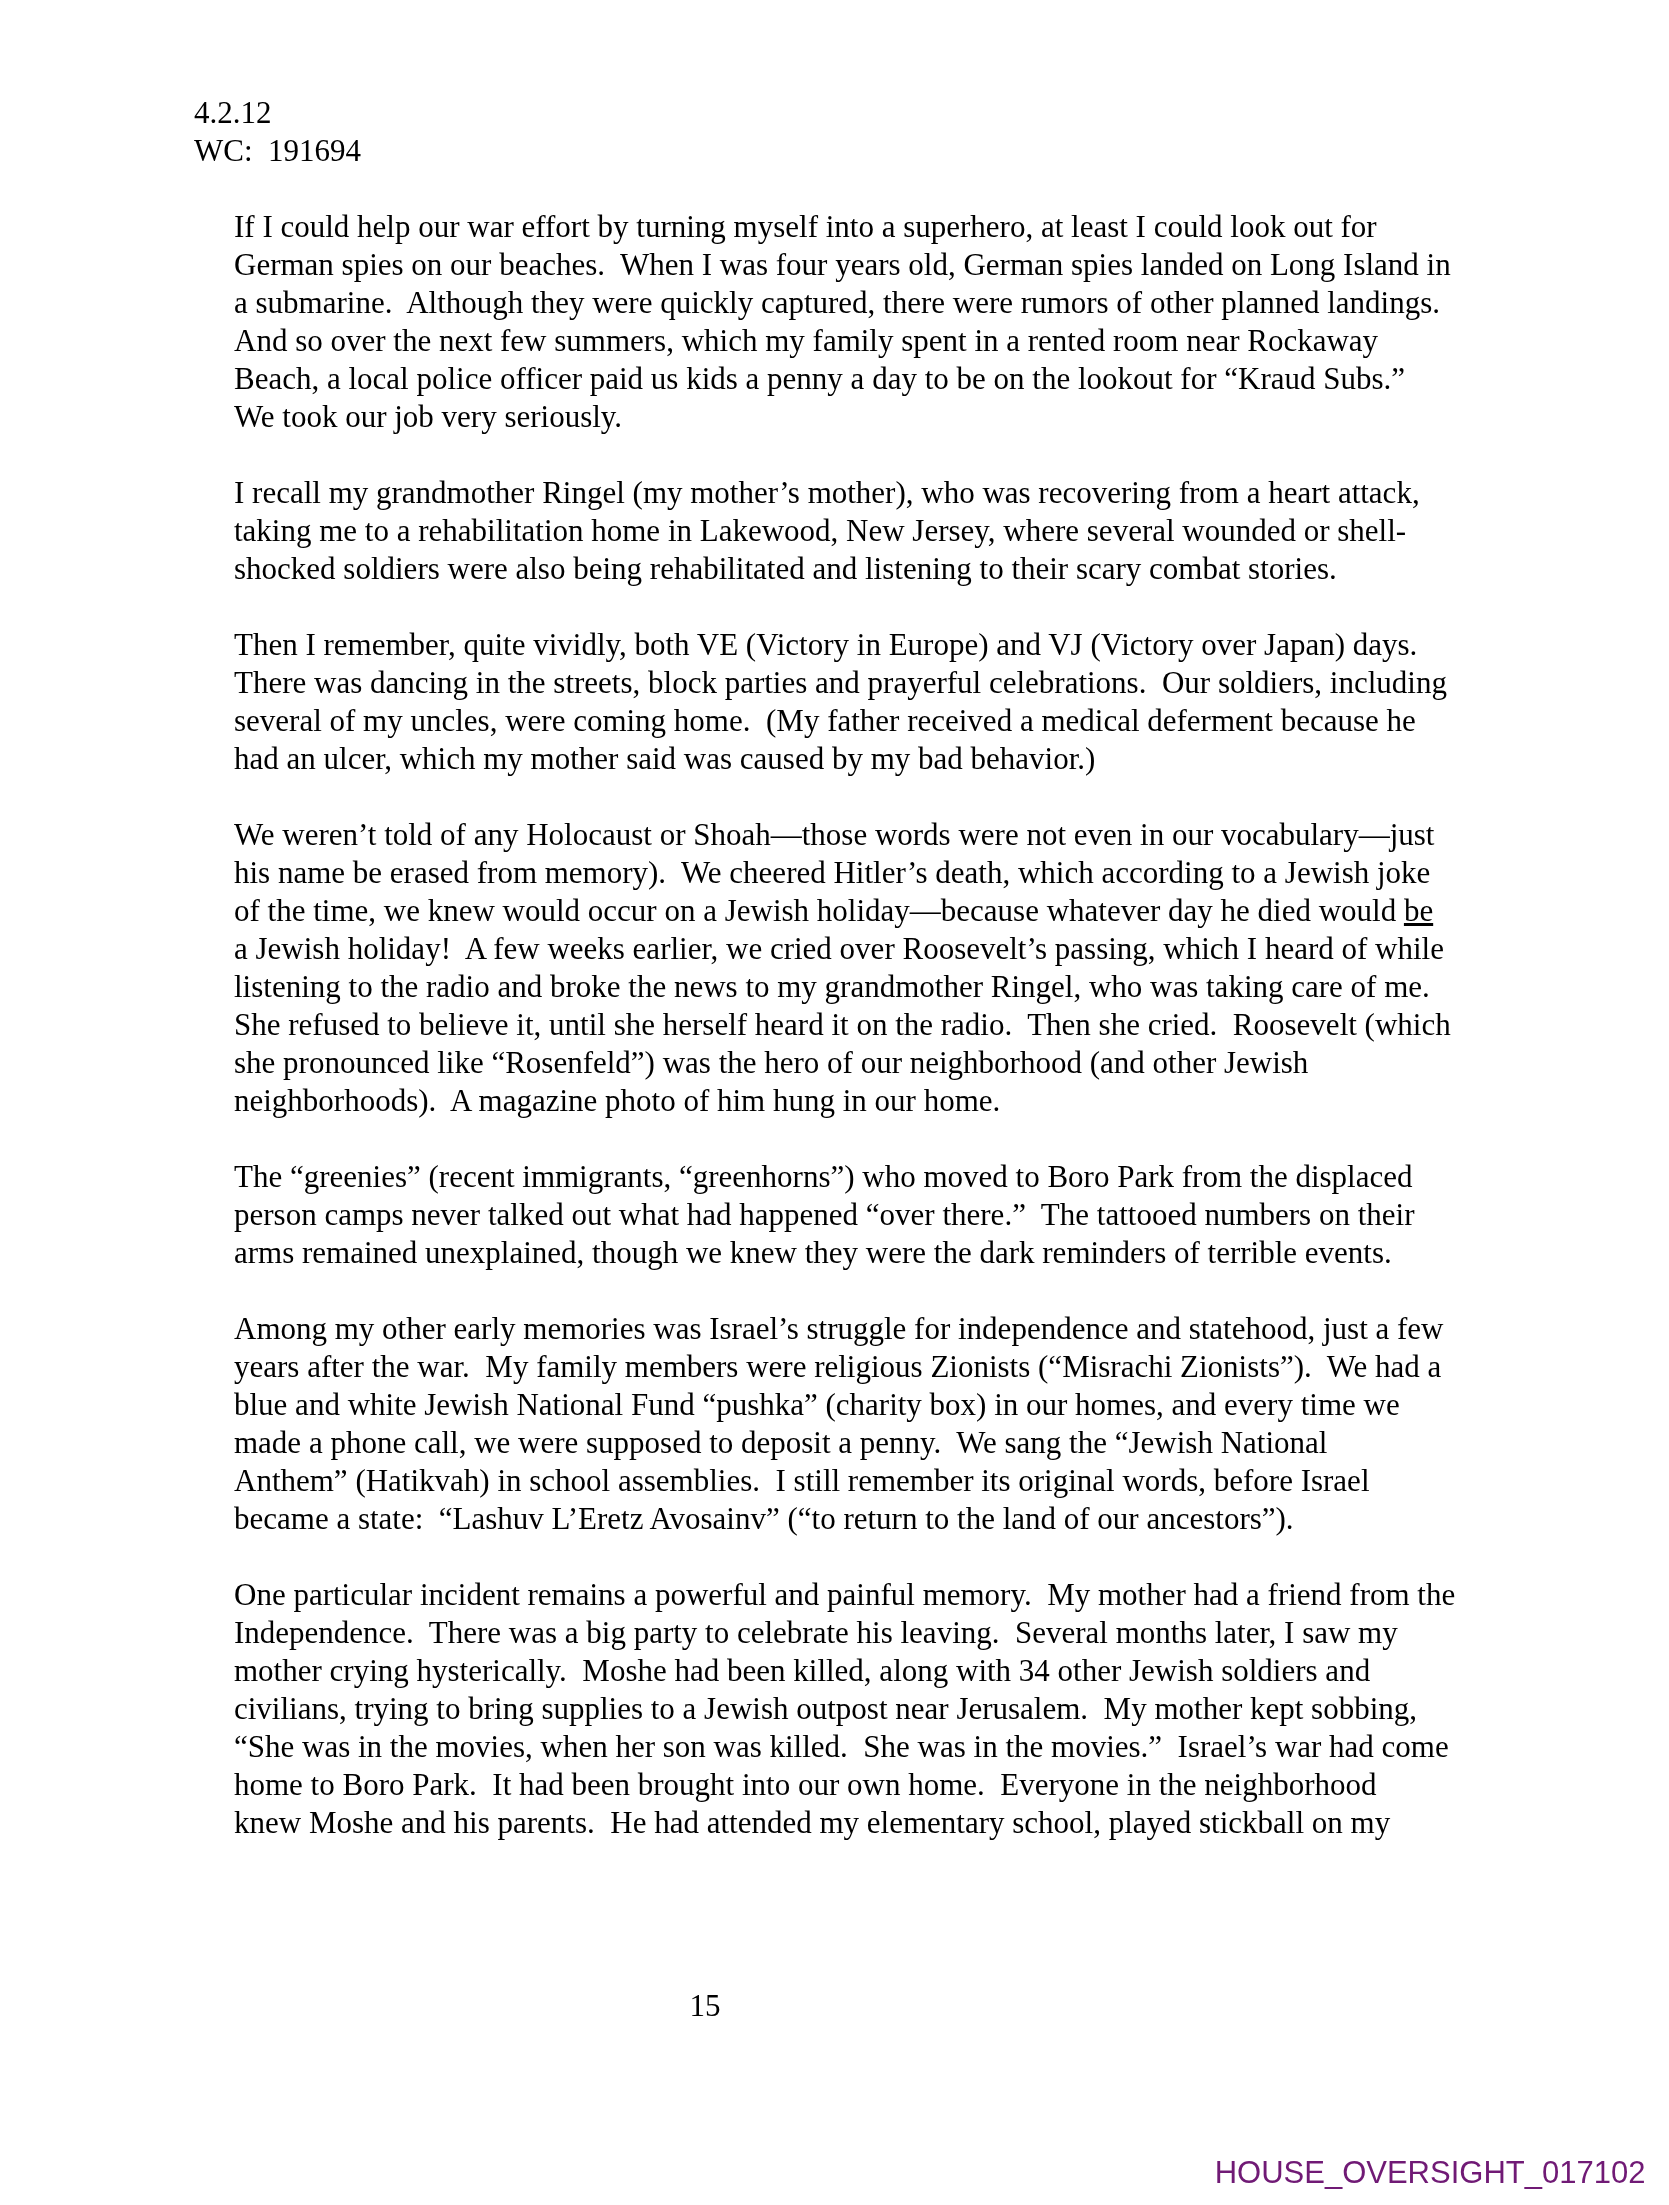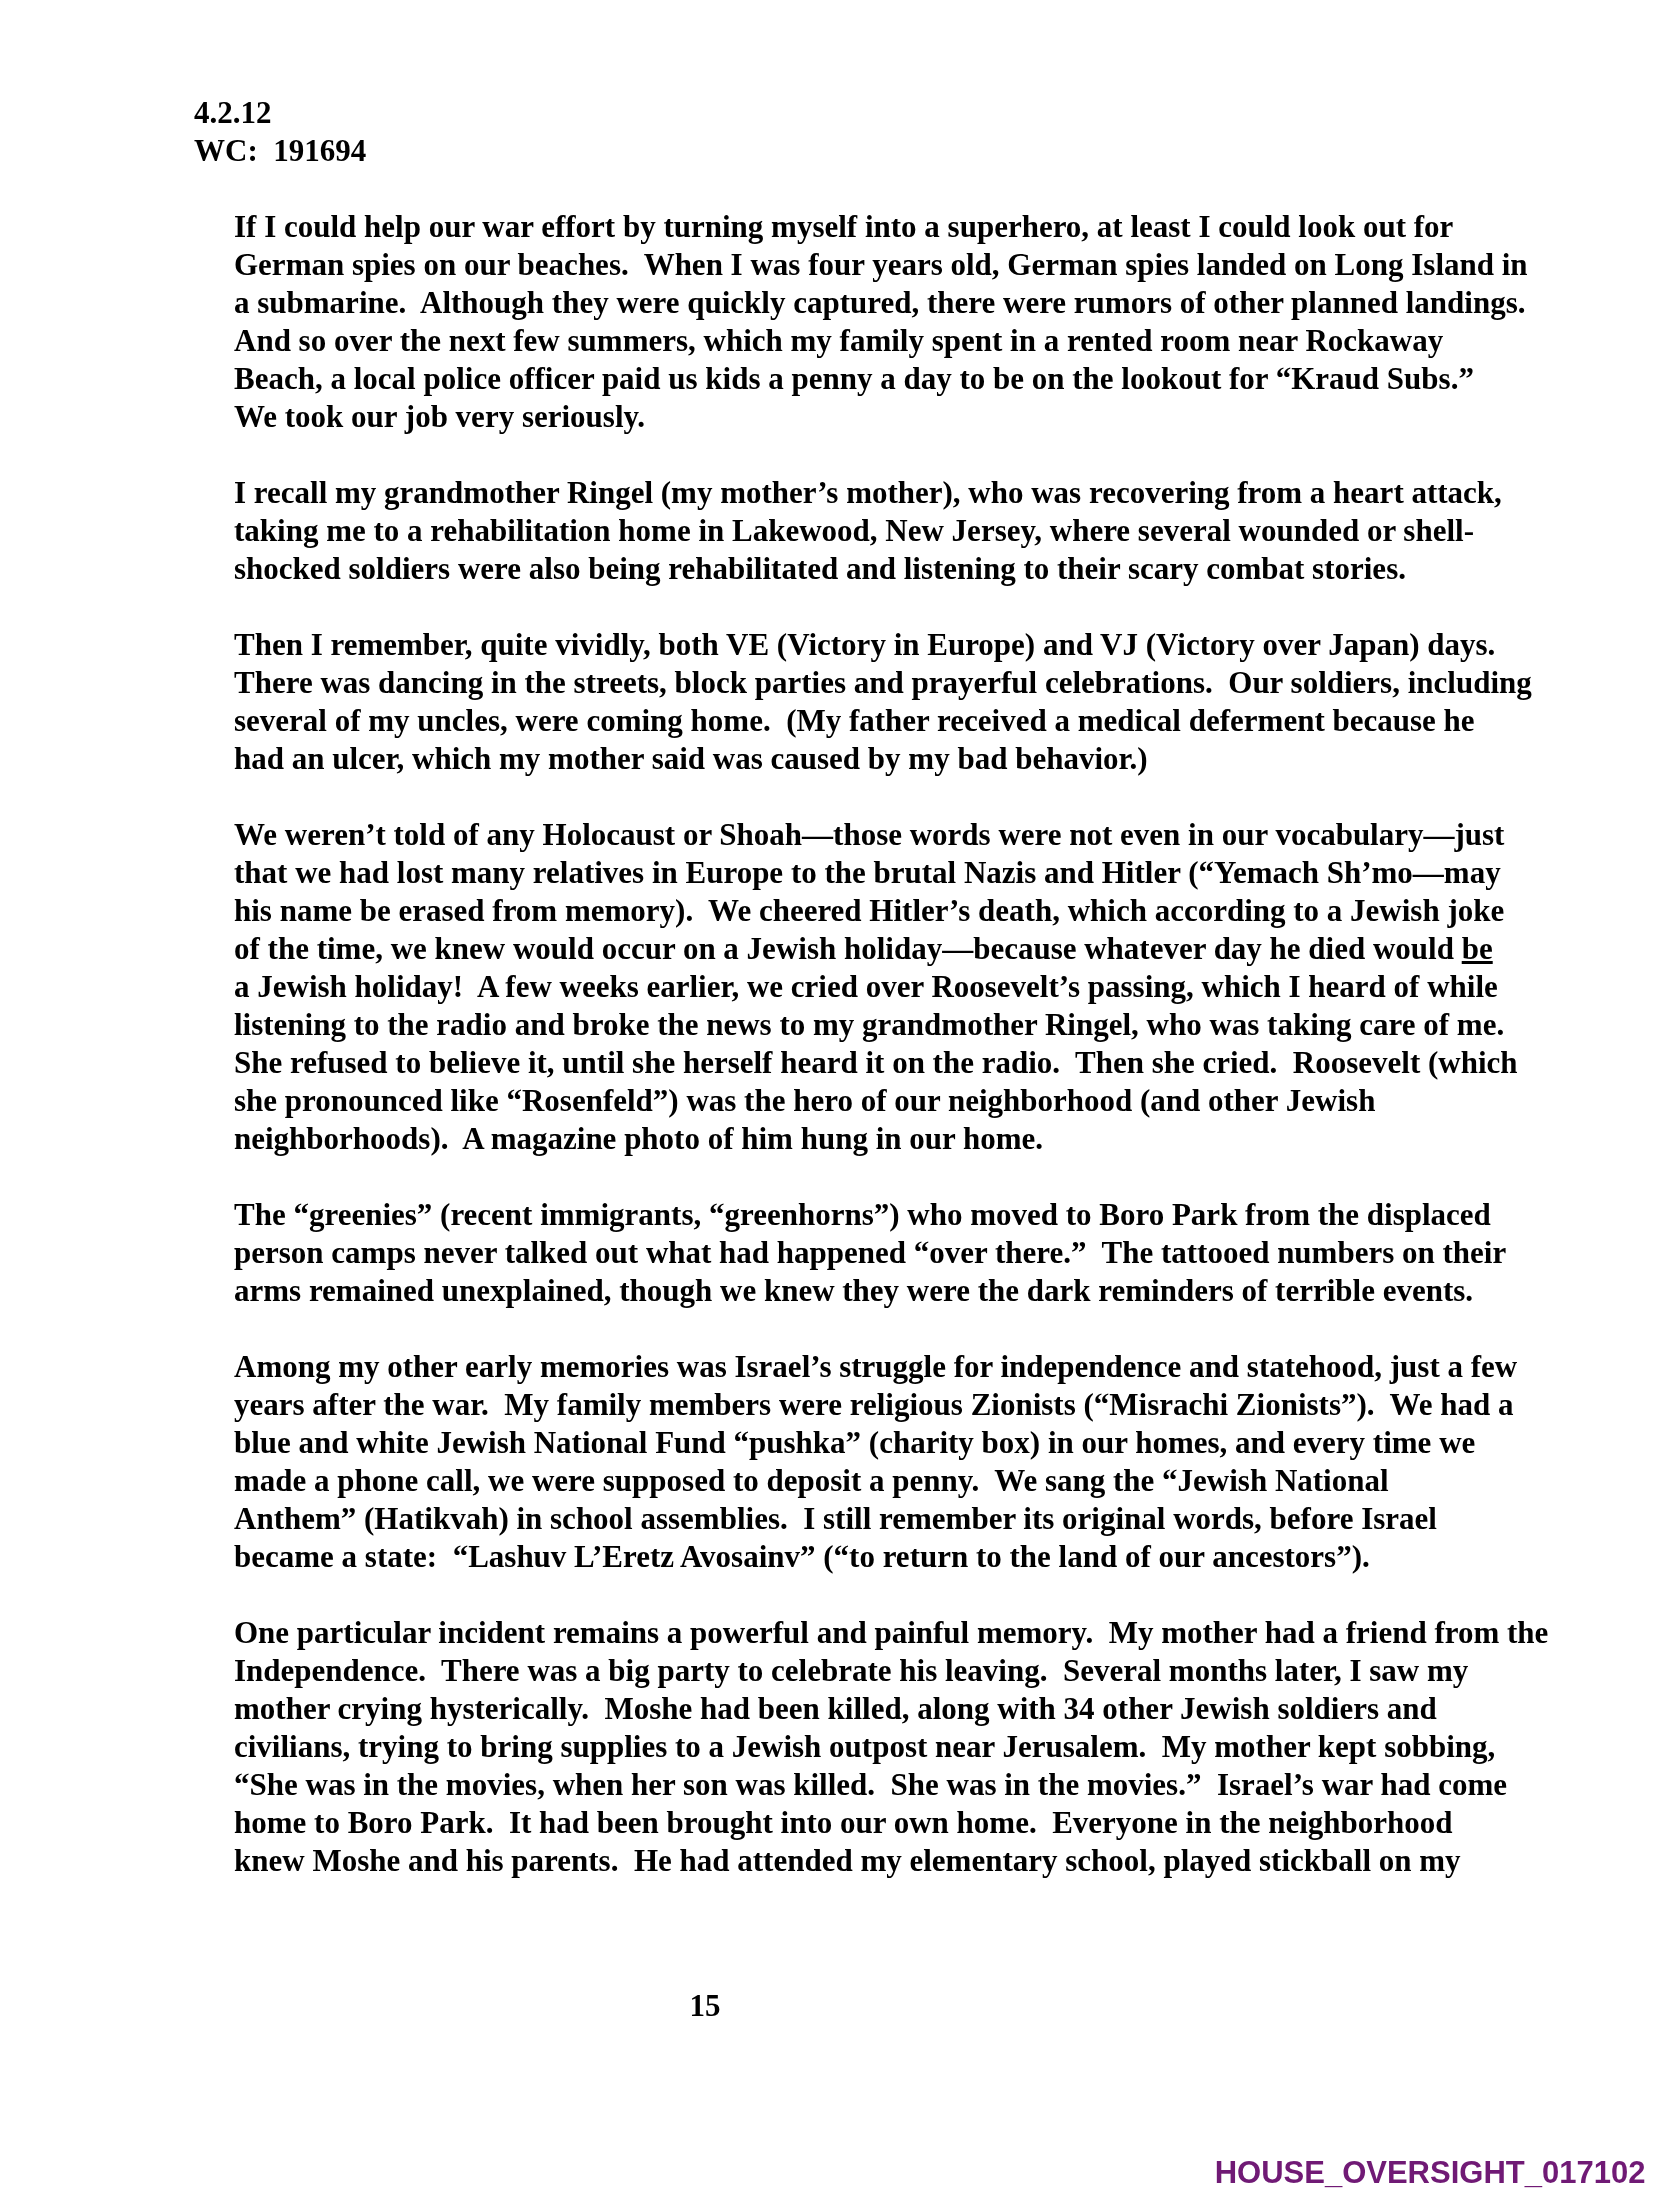--- a/index.html
+++ b/index.html
@@ -10,21 +10,20 @@
   .page {
     position: relative;
     width: 1669px;
     height: 2205px;
     background: #ffffff;
     color: #000000;
     font-family: "Liberation Serif", serif;
     font-size: 31px;
     line-height: 38px;
     overflow: hidden;
-    font-weight: bold;
   }
   .content {
     padding: 94px 157px 0 194px;
   }
   .header-line {
     white-space: pre;
   }
   .paragraph {
     margin-top: 38px;
   }
@@ -76,21 +75,20 @@
           <div class="text-line"><span>shocked soldiers were also being rehabilitated and listening to their scary combat stories.</span></div>
         </div>
         <div class="paragraph">
           <div class="text-line"><span>Then I remember, quite vividly, both VE (Victory in Europe) and VJ (Victory over Japan) days.</span></div>
           <div class="text-line"><span>There was dancing in the streets, block parties and prayerful celebrations.  Our soldiers, including</span></div>
           <div class="text-line"><span>several of my uncles, were coming home.  (My father received a medical deferment because he</span></div>
           <div class="text-line"><span>had an ulcer, which my mother said was caused by my bad behavior.)</span></div>
         </div>
         <div class="paragraph">
           <div class="text-line"><span>We weren’t told of any Holocaust or Shoah—those words were not even in our vocabulary—just</span></div>
-          <div class="text-line"><span>that we had lost many relatives in Europe to the brutal Nazis and Hitler (“Yemach Sh’mo—may</span></div>
           <div class="text-line"><span>his name be erased from memory).  We cheered Hitler’s death, which according to a Jewish joke</span></div>
           <div class="text-line"><span>of the time, we knew would occur on a Jewish holiday—because whatever day he died would </span><span class="underline">be</span></div>
           <div class="text-line"><span>a Jewish holiday!  A few weeks earlier, we cried over Roosevelt’s passing, which I heard of while</span></div>
           <div class="text-line"><span>listening to the radio and broke the news to my grandmother Ringel, who was taking care of me.</span></div>
           <div class="text-line"><span>She refused to believe it, until she herself heard it on the radio.  Then she cried.  Roosevelt (which</span></div>
           <div class="text-line"><span>she pronounced like “Rosenfeld”) was the hero of our neighborhood (and other Jewish</span></div>
           <div class="text-line"><span>neighborhoods).  A magazine photo of him hung in our home.</span></div>
         </div>
         <div class="paragraph">
           <div class="text-line"><span>The “greenies” (recent immigrants, “greenhorns”) who moved to Boro Park from the displaced</span></div>

